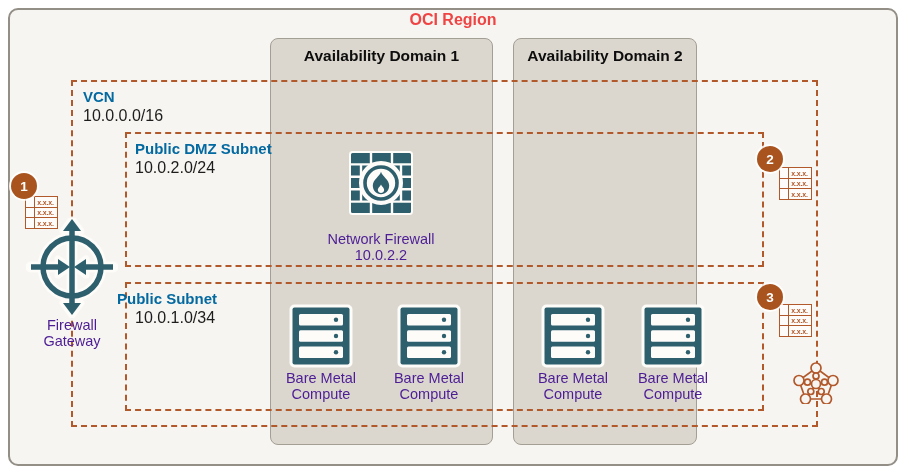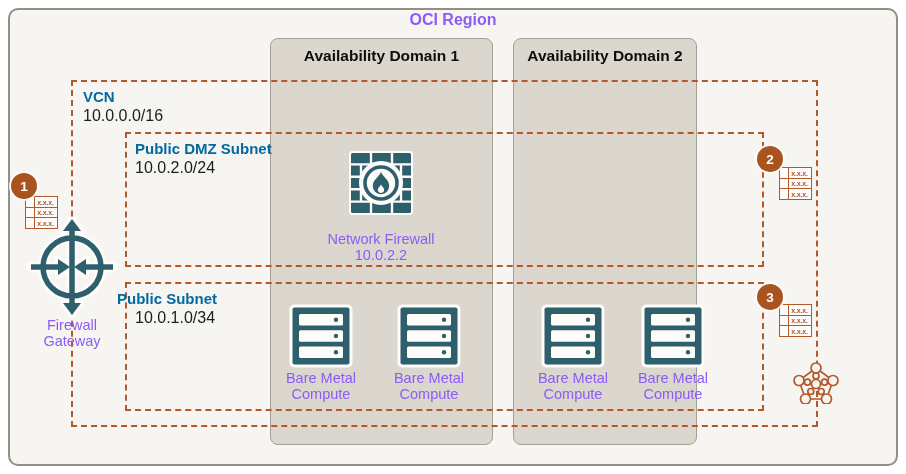--- a/index.html
+++ b/index.html
@@ -5,38 +5,38 @@
   html,body{margin:0;padding:0;background:#fff;}
   .stage{position:relative;width:906px;height:474px;background:#ffffff;
          font-family:"Liberation Sans", sans-serif;overflow:hidden;}
   .abs{position:absolute;box-sizing:border-box;}
 
   .frame{left:8px;top:8px;width:890px;height:458px;background:#f7f5f1;
          border:2px solid #938e86;border-radius:10px;}
   .region-title{left:8px;top:11px;width:890px;text-align:center;
 
 
-    font-weight:bold;font-size:16px;color:#8b5cf6;}
+    font-weight:bold;font-size:16px;color:#ef4444;}
 
   .ad-box{top:38px;height:407px;background:#dbd7ce;border:1.5px solid #a49f95;
           border-radius:8px;}
   .ad-box.ad1{left:270px;width:223px;}
   .ad-box.ad2{left:513px;width:184px;}
   .ad-header{width:100%;text-align:center;padding-top:8px;font-weight:bold;
              font-size:15.5px;color:#0d0d0d;}
 
   .dashed{border:2px dashed #b2592c;background:transparent;}
   .vcn-box{left:71px;top:80px;width:747px;height:347px;}
   .dmz-box{left:125px;top:132px;width:639px;height:135px;}
   .pub-box{left:125px;top:282px;width:639px;height:129px;}
 
   .zone-label{font-weight:bold;font-size:15px;color:#0369a1;line-height:18px;}
   .zone-cidr{font-size:16px;color:#1d1d1d;line-height:18px;}
 
-  .cap{font-size:14.5px;line-height:16px;color:#8b5cf6;text-align:center;}
+  .cap{font-size:14.5px;line-height:16px;color:#4c1d95;text-align:center;}
 
   .badge{width:26px;height:26px;border-radius:50%;background:#a9531f;color:#fff;
          font-weight:bold;font-size:13.5px;display:flex;align-items:center;
          justify-content:center;box-shadow:0 0 0 2px rgba(255,255,255,0.85);z-index:6;}
 
   .rt{z-index:5;}
   .rt .row{display:flex;}
   .rt .c{box-sizing:border-box;border:1.5px solid #b2592c;background:#fdfcfa;
          height:12px;margin-top:-1.5px;}
   .rt .row:first-child .c{margin-top:0;}

